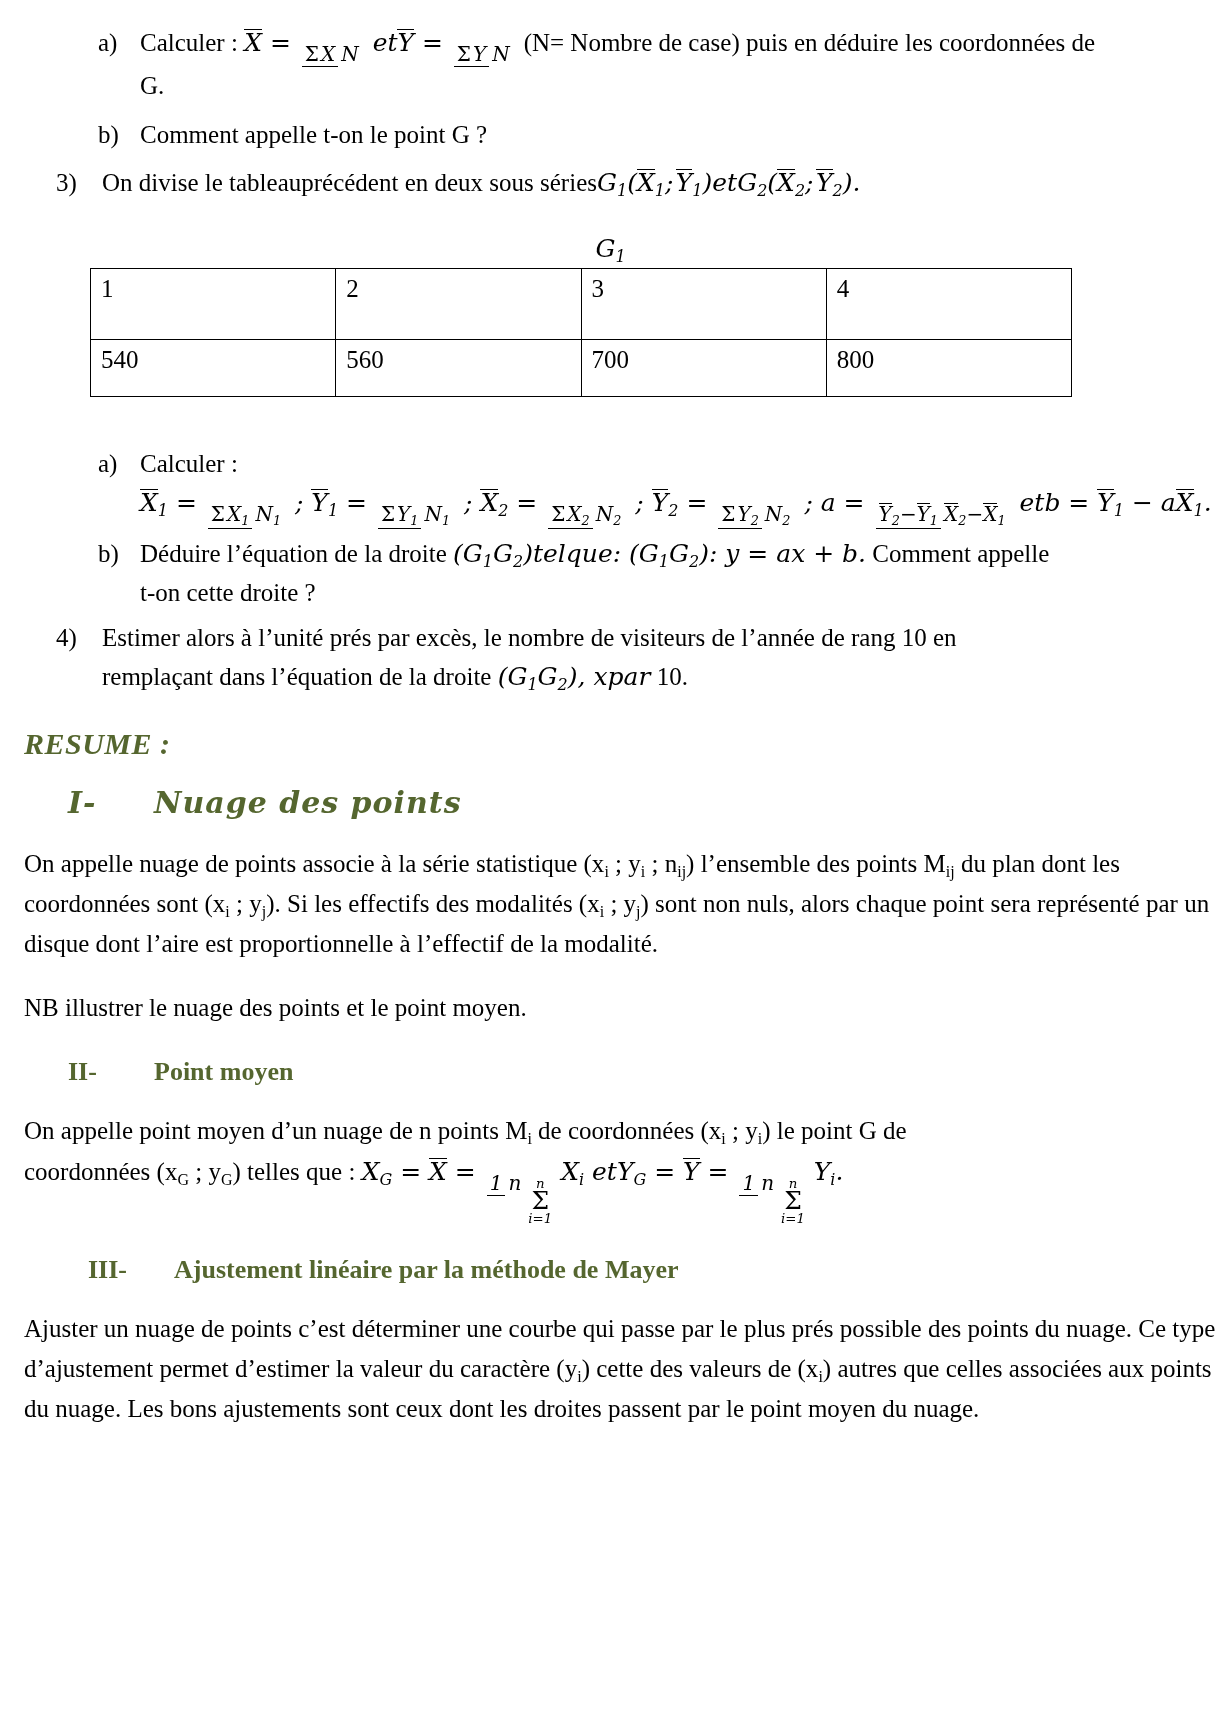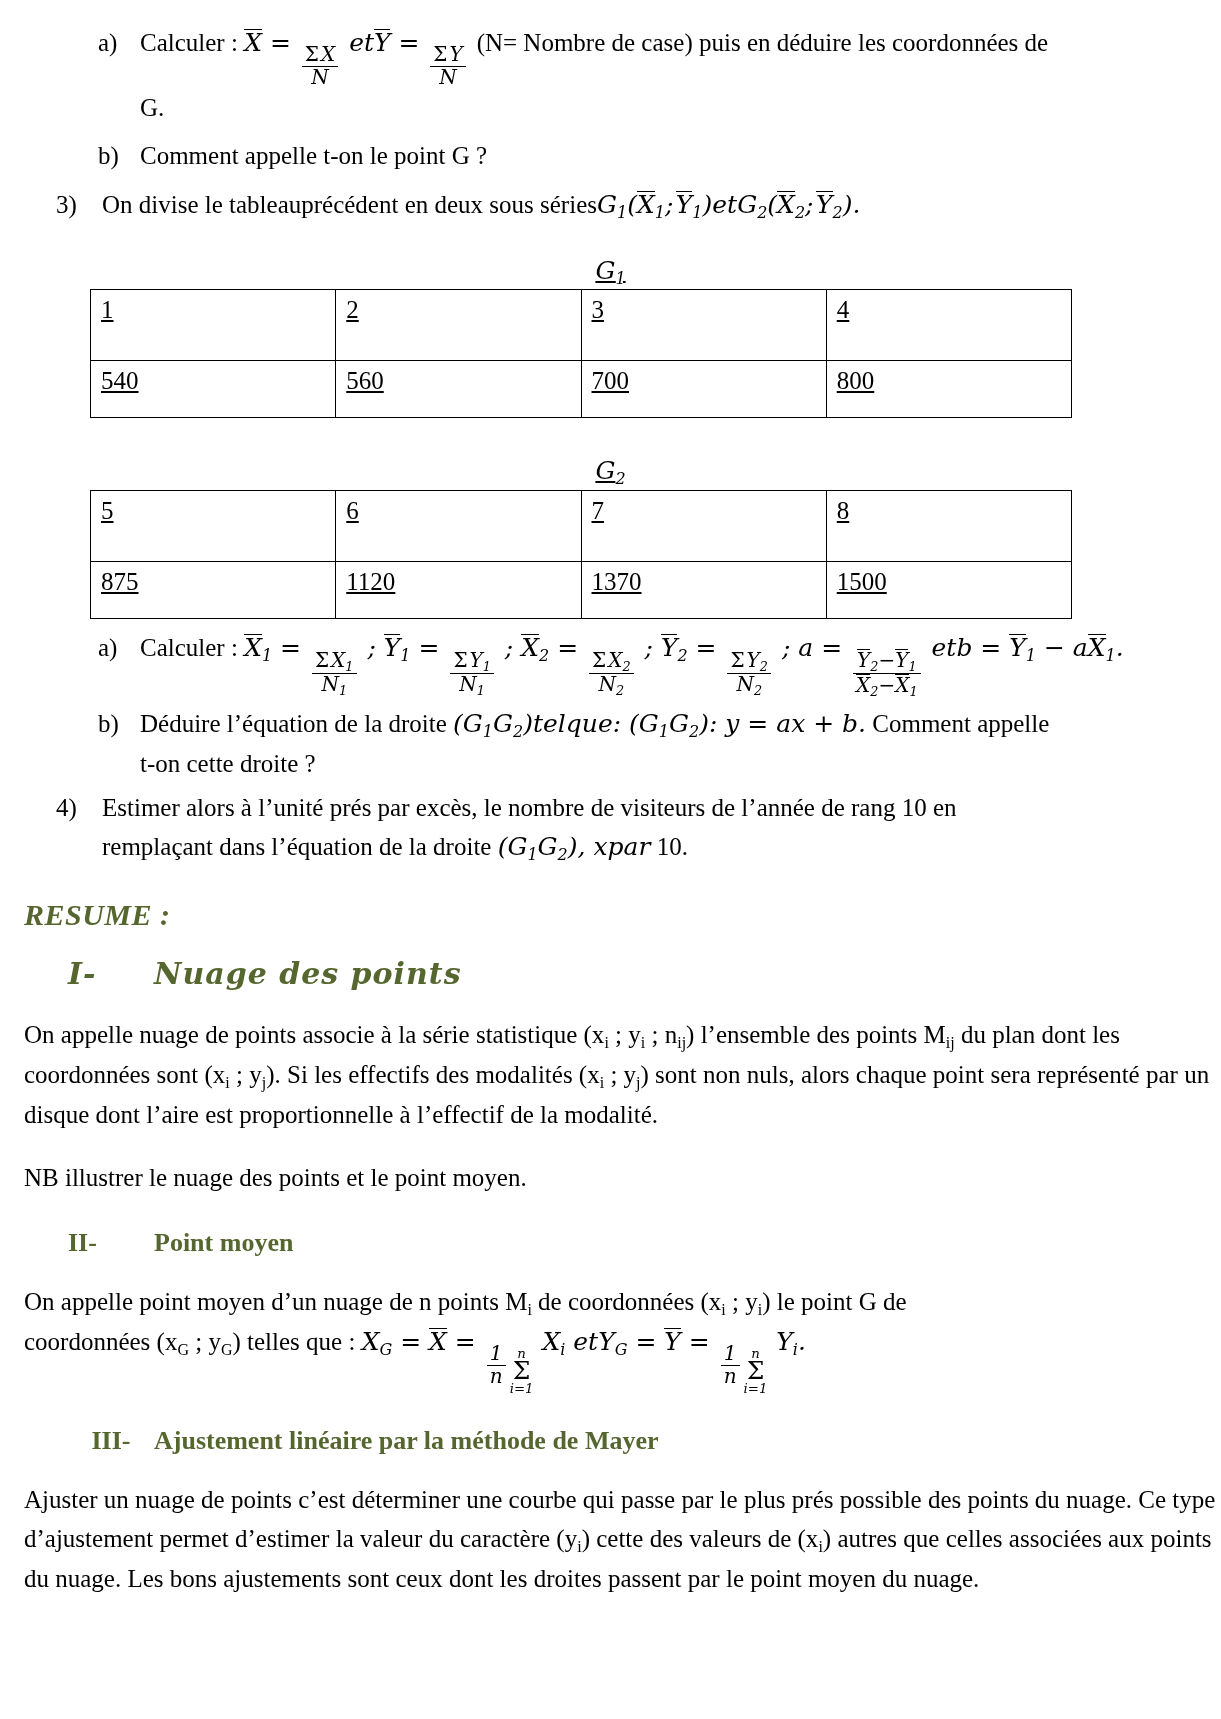--- a/index.html
+++ b/index.html
@@ -60,21 +60,20 @@
   .m {
     font-family: "DejaVu Serif", "Liberation Serif", serif;
     font-style: italic;
     font-size: 25px;
     white-space: nowrap;
   }
   .mi { font-style: italic; }
   .mu { font-style: normal; }
   .frac {
     display: inline-flex;
-    flex-direction: column;
     vertical-align: -0.52em;
     text-align: center;
     margin: 0 3px;
     font-size: 0.80em;
     line-height: 1.08;
   }
   .frac > .num { border-bottom: 1.3px solid #000; padding: 0 3px; }
   .frac > .den { padding: 0 3px; }
   .ovl {
     display: inline-block;
@@ -89,21 +88,21 @@
     flex-direction: column;
     align-items: center;
     vertical-align: -0.35em;
     font-size: 0.95em;
     line-height: 0.92;
     margin: 0 1px;
   }
   .bigsum .lim { font-size: 0.56em; font-style: italic; }
 
   
-  .tbl-wrap { position: relative; text-decoration: underline; }
+  .tbl-wrap { position: relative; }
   .tbl-cap {
     text-align: center;
     font-size: 25px;
     font-style: italic;
     font-family: "DejaVu Serif", serif;
     margin-bottom: 2px;
   }
   table.data {
     border-collapse: collapse;
     width: 982px;
@@ -217,41 +216,20 @@
         <td>540</td>
         <td>560</td>
         <td>700</td>
         <td>800</td>
       </tr>
     </tbody>
       </table>
   </div>
 
   <div class="sp-38"></div>
-  <div class="tbl-wrap">
-    <div class="tbl-cap">
-      <span class="m"><span>G</span><sub>2</sub></span>
-    </div>
-    <table class="data">
-      <tbody>
-          <tr class="hdr">
-        <td>5</td>
-        <td>6</td>
-        <td>7</td>
-        <td>8</td>
-      </tr>
-      <tr class="val">
-        <td>875</td>
-        <td>1120</td>
-        <td>1370</td>
-        <td>1500</td>
-      </tr>
-    </tbody>
-      </table>
-  </div>
 
   <div class="sp-10"></div>
   <div class="ol-item lvl-a">
     <span class="marker">a)</span>
     <span class="itemtext">
       <span>Calculer :</span>
       <span class="m">
         <span class="ovl">X</span><sub>1</sub> =
         <span class="frac">
             <span class="num"><span class="mu">Σ</span> X<sub>1</sub></span>
@@ -354,21 +332,21 @@
           <span class="den">n</span>
         </span><span class="bigsum">
           <span class="lim">n</span>
           <span class="sum">Σ</span>
           <span class="lim">i=1</span>
         </span> Y<sub>i</sub>.
     </span>
   </div>
 
   <div class="sp-30"></div>
-  <div class="h-roman green" style="margin-left:68px;text-align:center;">
+  <div class="h-roman green" style="margin-left:88px;">
     <span class="rnum h-plain">III-</span>
     <span class="h-plain">Ajustement  linéaire par la méthode de Mayer</span>
   </div>
 
   <div class="sp-24"></div>
   <div class="para body-block">
     <span>Ajuster un nuage de points c’est déterminer une courbe qui passe par le plus prés possible des</span>
     <span>points du nuage. Ce type d’ajustement permet d’estimer la valeur du caractère (y</span><sub>i</sub><span>) cette des</span>
     <span>valeurs de (x</span><sub>i</sub><span>) autres que celles associées aux points du nuage. Les bons ajustements  sont ceux</span>
     <span>dont les droites passent par le point moyen du nuage.</span>

